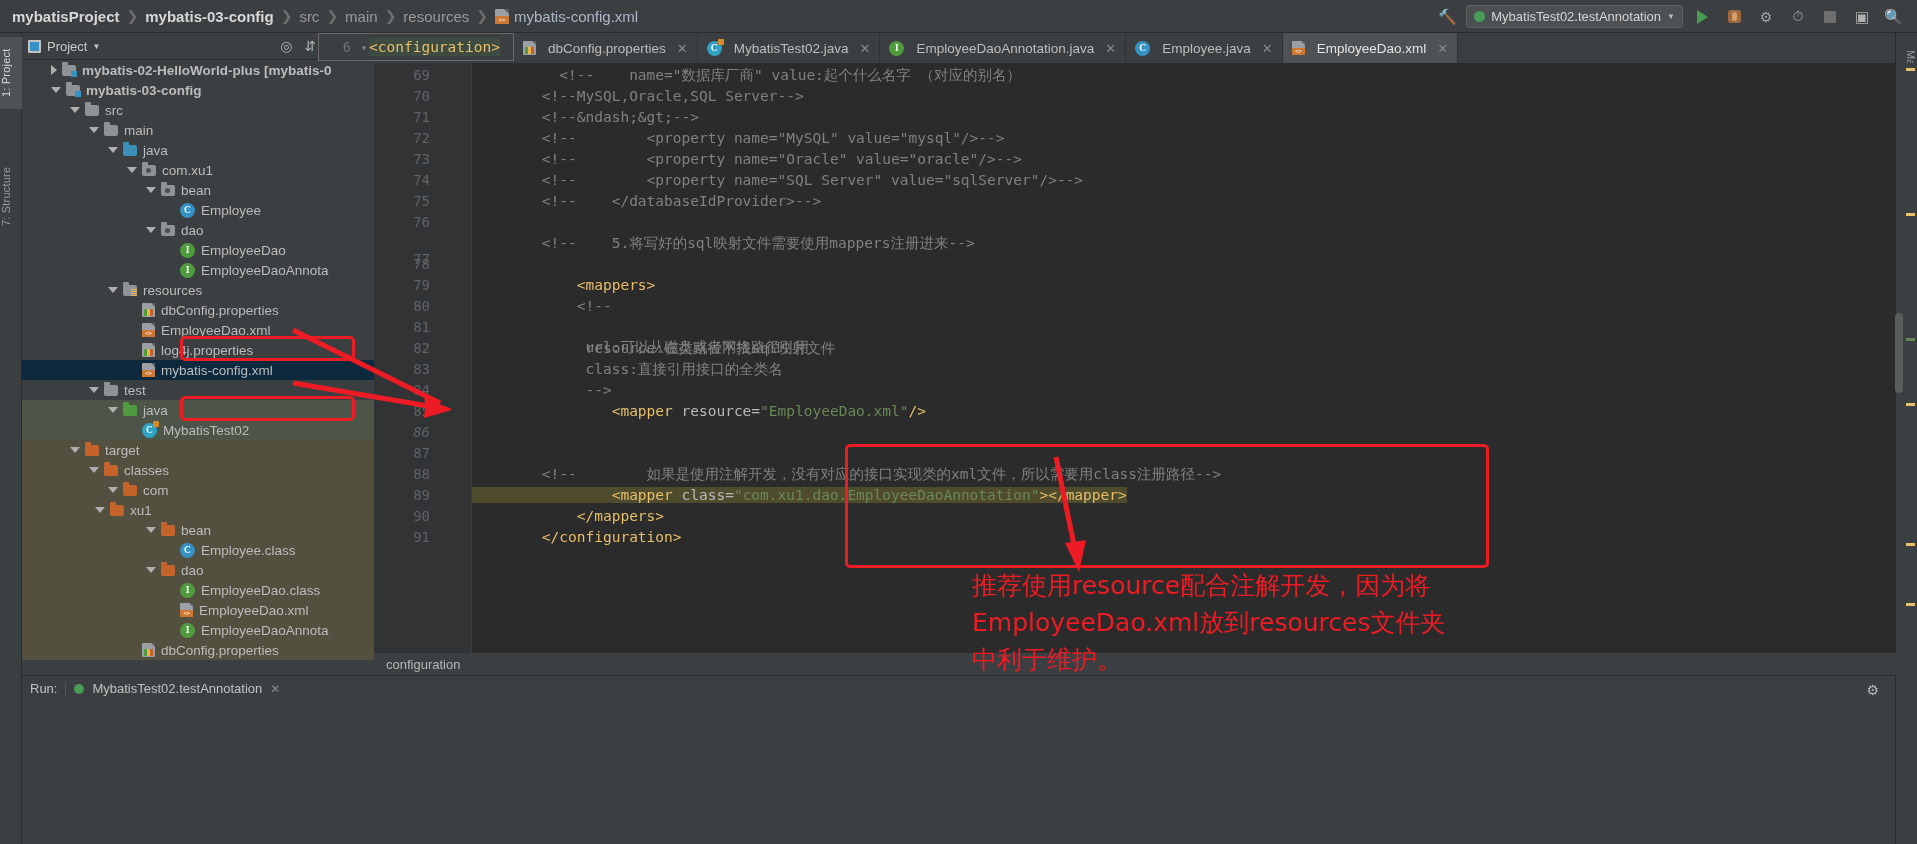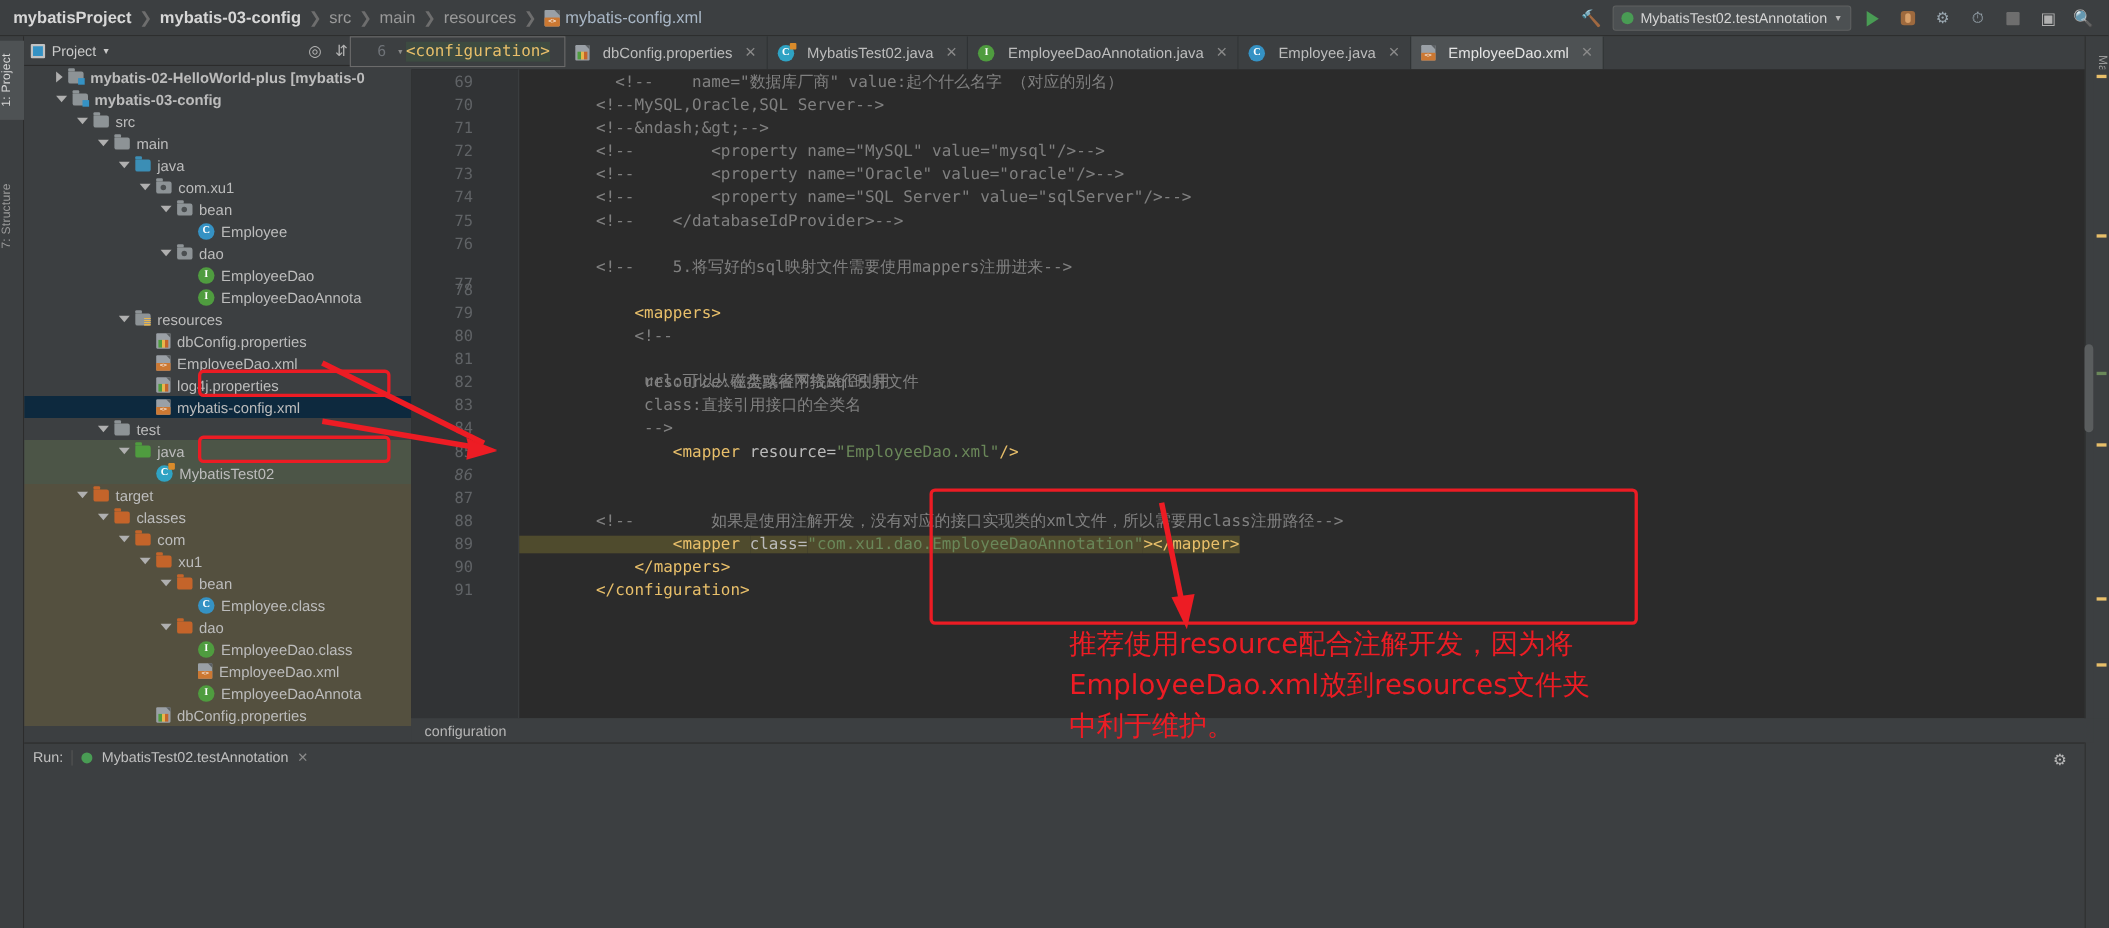--- a/index.html
+++ b/index.html
@@ -427,21 +427,21 @@
         <div class="trow brownbg" style="padding-left: 67px;">
           <span class="arrow-d"></span>
           <span class="folder f-orange"></span>
           <span>classes</span>
         </div>
         <div class="trow brownbg" style="padding-left: 86px;">
           <span class="arrow-d"></span>
           <span class="folder f-orange"></span>
           <span>com</span>
         </div>
-        <div class="trow brownbg" style="padding-left: 105px;">
+        <div class="trow brownbg" style="padding-left: 73px;">
           <span class="arrow-d"></span>
           <span class="folder f-orange"></span>
           <span>xu1</span>
         </div>
         <div class="trow brownbg" style="padding-left: 124px;">
           <span class="arrow-d"></span>
           <span class="folder f-orange"></span>
           <span>bean</span>
         </div>
         <div class="trow brownbg" style="padding-left: 143px;">

